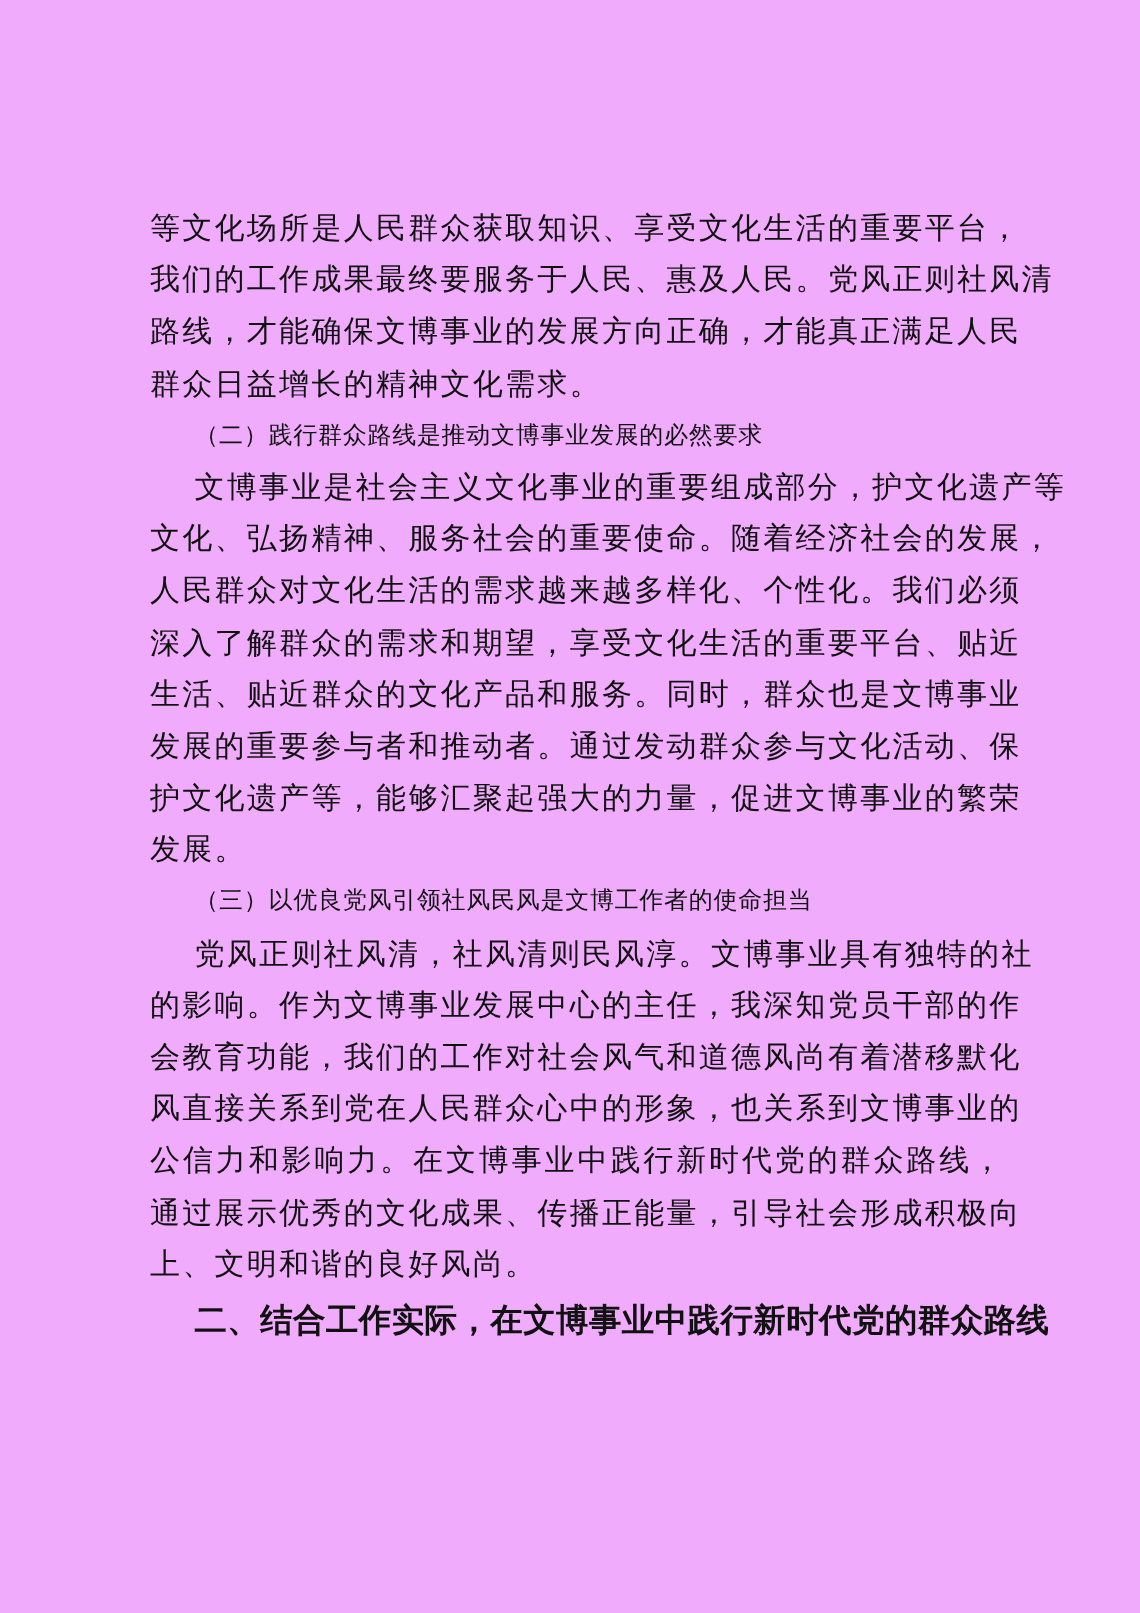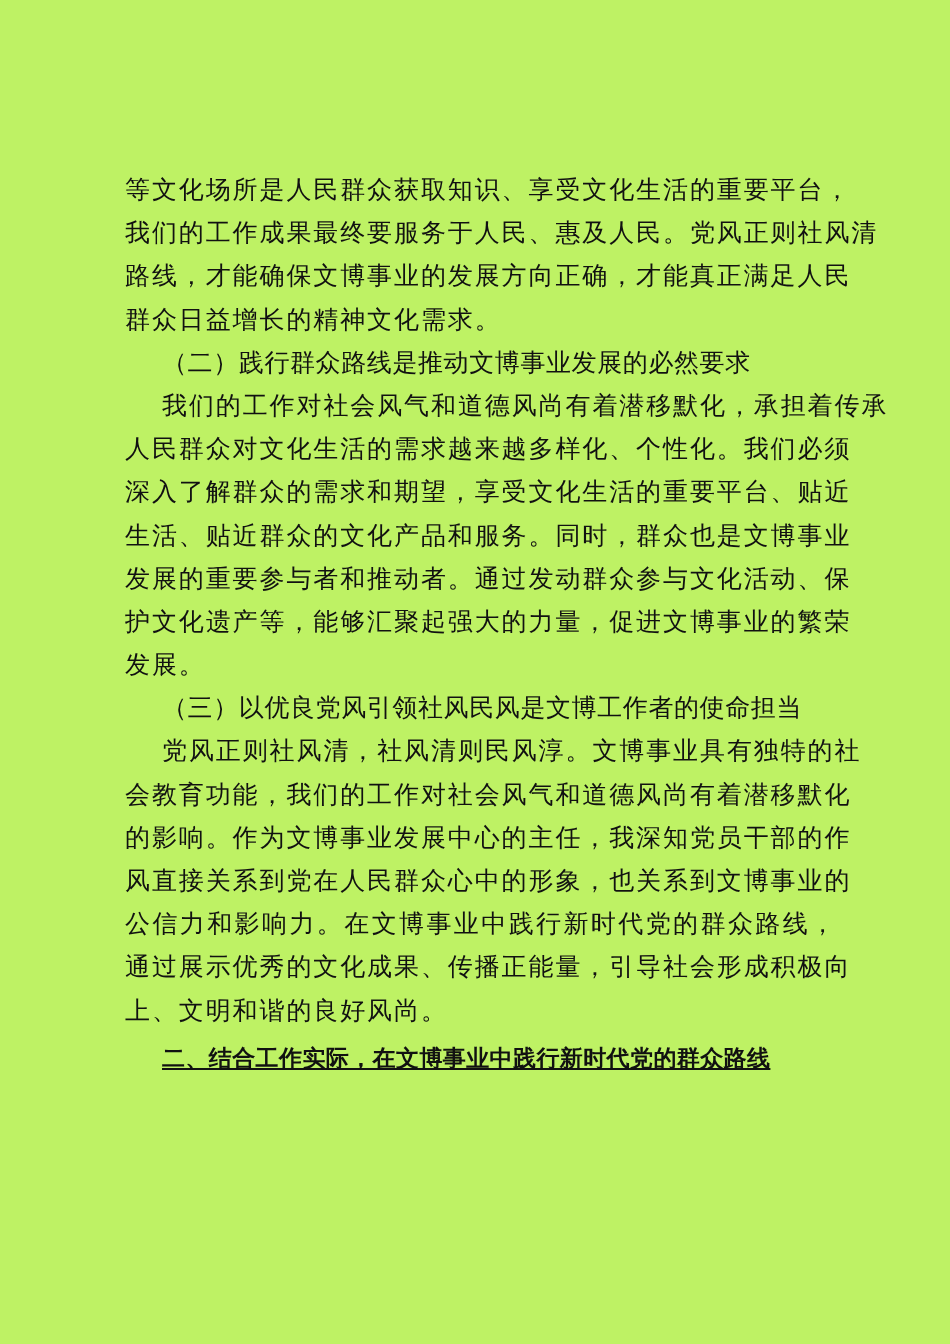--- a/index.html
+++ b/index.html
@@ -12,21 +12,21 @@
     height: 1344px;
     position: relative;
     overflow: hidden;
   }
   .page {
     position: absolute;
     left: 0;
     top: 0;
     width: 950px;
     height: 1344px;
-    background: #bef264;
+    background: #f0abfc;
   }
   .content {
     position: absolute;
     left: 125px;
     top: 168px;
     width: 712px;
   }
   .line {
     display: block;
     height: 43.2px;
@@ -43,71 +43,71 @@
     text-align-last: left;
   }
   .line.indent {
     padding-left: 37px;
   }
   .sub-heading {
     display: block;
     height: 43.2px;
     line-height: 43.2px;
     font-family: "DejaVu Serif", "Liberation Serif", serif;
-    font-size: 25px;
+    font-size: 20px;
     color: #111111;
     white-space: nowrap;
     padding-left: 37px;
     letter-spacing: 0.6px;
   }
   .section-heading {
     display: block;
     height: 48px;
     line-height: 52px;
     font-family: "DejaVu Sans", "Liberation Sans", sans-serif;
     font-weight: bold;
-    font-size: 23px;
+    font-size: 27px;
     color: #111111;
     white-space: nowrap;
     padding-left: 37px;
     letter-spacing: 0.4px;
-    text-decoration: underline;
   }
 </style>
 </head>
 <body>
 
 <div class="page">
   <div class="content">
 
     <div>
       <span class="line">等文化场所是人民群众获取知识、享受文化生活的重要平台，</span>
       <span class="line">我们的工作成果最终要服务于人民、惠及人民。党风正则社风清</span>
       <span class="line">路线，才能确保文博事业的发展方向正确，才能真正满足人民</span>
       <span class="line last">群众日益增长的精神文化需求。</span>
     </div>
 
     <span class="sub-heading">（二）践行群众路线是推动文博事业发展的必然要求</span>
 
     <div>
-      <span class="line indent">我们的工作对社会风气和道德风尚有着潜移默化，承担着传承</span>
+      <span class="line indent">文博事业是社会主义文化事业的重要组成部分，护文化遗产等</span>
+      <span class="line">文化、弘扬精神、服务社会的重要使命。随着经济社会的发展，</span>
       <span class="line">人民群众对文化生活的需求越来越多样化、个性化。我们必须</span>
       <span class="line">深入了解群众的需求和期望，享受文化生活的重要平台、贴近</span>
       <span class="line">生活、贴近群众的文化产品和服务。同时，群众也是文博事业</span>
       <span class="line">发展的重要参与者和推动者。通过发动群众参与文化活动、保</span>
       <span class="line">护文化遗产等，能够汇聚起强大的力量，促进文博事业的繁荣</span>
       <span class="line last">发展。</span>
     </div>
 
     <span class="sub-heading">（三）以优良党风引领社风民风是文博工作者的使命担当</span>
 
     <div>
       <span class="line indent">党风正则社风清，社风清则民风淳。文博事业具有独特的社</span>
+      <span class="line">的影响。作为文博事业发展中心的主任，我深知党员干部的作</span>
       <span class="line">会教育功能，我们的工作对社会风气和道德风尚有着潜移默化</span>
-      <span class="line">的影响。作为文博事业发展中心的主任，我深知党员干部的作</span>
       <span class="line">风直接关系到党在人民群众心中的形象，也关系到文博事业的</span>
       <span class="line">公信力和影响力。在文博事业中践行新时代党的群众路线，</span>
       <span class="line">通过展示优秀的文化成果、传播正能量，引导社会形成积极向</span>
       <span class="line last">上、文明和谐的良好风尚。</span>
     </div>
 
     <span class="section-heading">二、结合工作实际，在文博事业中践行新时代党的群众路线</span>
 
   </div>
 </div>

